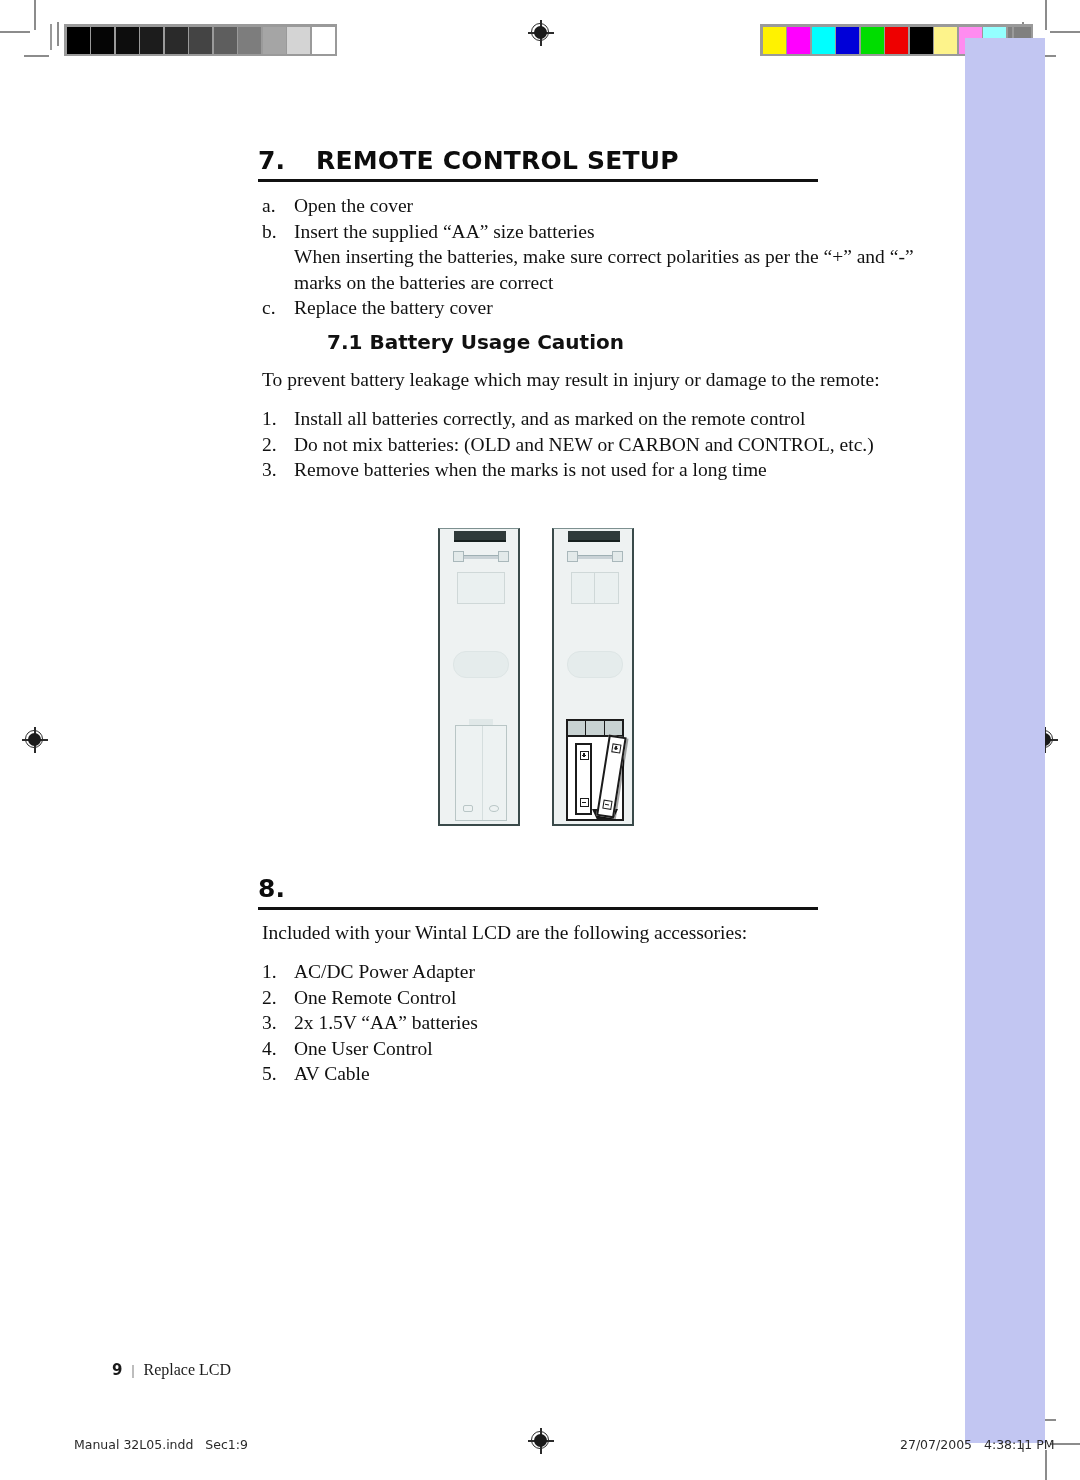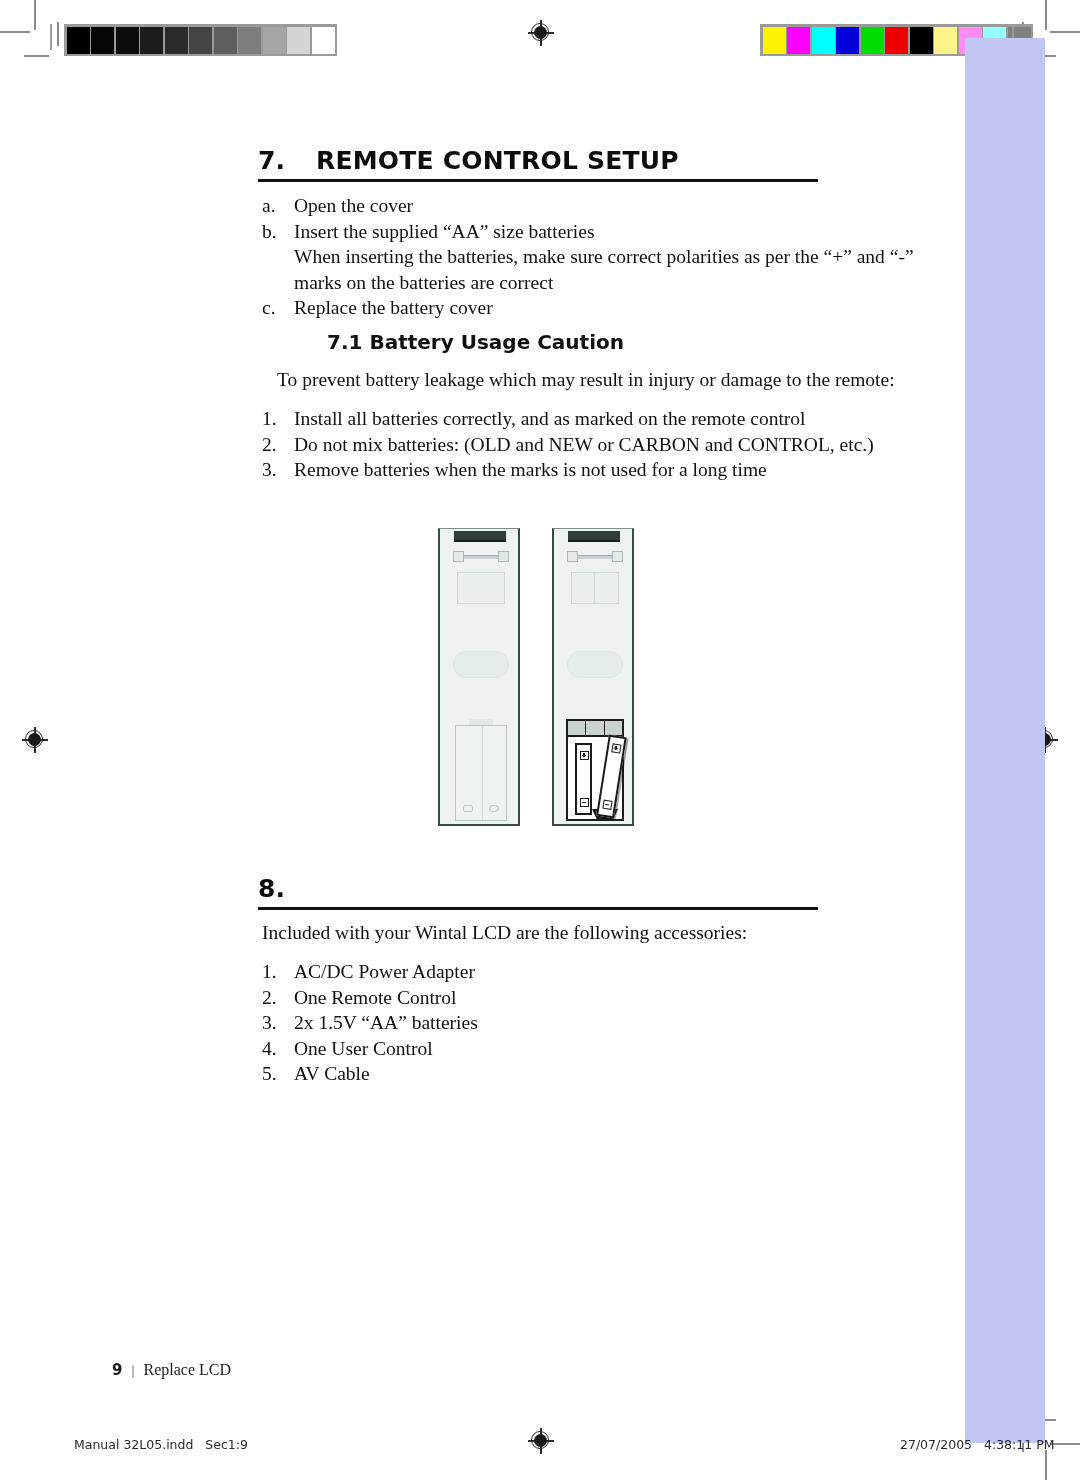--- a/index.html
+++ b/index.html
@@ -500,21 +500,21 @@
           <span class="txt">marks on the batteries are correct</span>
         </div>
         <div class="li">
           <span class="marker">c.</span>
           <span class="txt">Replace the battery cover</span>
         </div>
       </div>
 
     <div class="subhead" style="top:330px;">7.1 Battery Usage Caution</div>
 
-    <div class="para" style="top:367px;margin-left:15px;">To prevent battery leakage which may result in injury or damage to the remote:</div>
+    <div class="para" style="top:367px;">To prevent battery leakage which may result in injury or damage to the remote:</div>
 
     <div class="list" id="list-battery-cautions" style="top:406px;">
         <div class="li">
           <span class="marker">1.</span>
           <span class="txt">Install all batteries correctly, and as marked on the remote control</span>
         </div>
         <div class="li">
           <span class="marker">2.</span>
           <span class="txt">Do not mix batteries: (OLD and NEW or CARBON and CONTROL, etc.)</span>
         </div>

